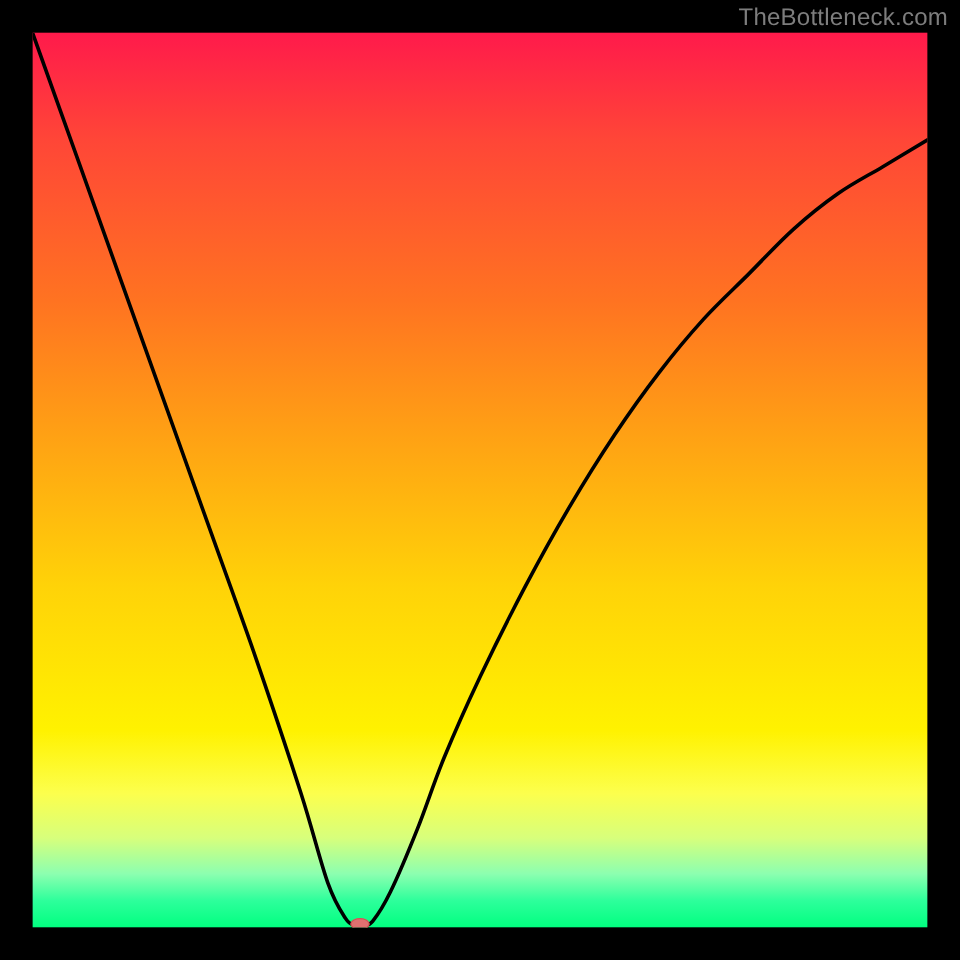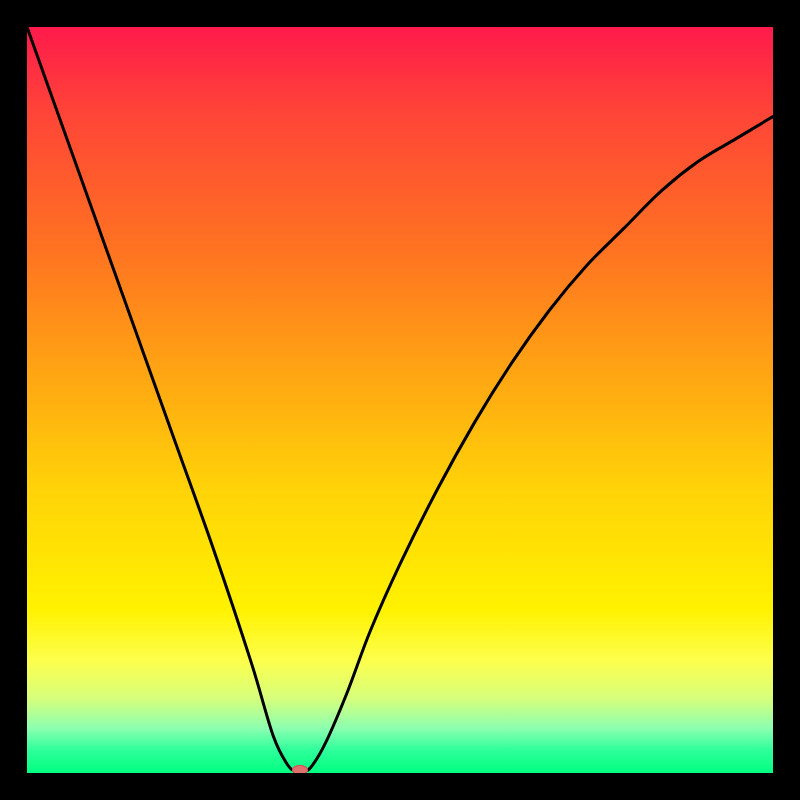--- a/index.html
+++ b/index.html
@@ -73,13 +73,14 @@
   <div class="plot">
     <div class="gradient-bg"></div>
 
     <svg class="curve" viewBox="0 0 746 746" preserveAspectRatio="none">
       <path id="curve-path" fill="none" stroke="#000000" stroke-width="3" stroke-linejoin="round" stroke-linecap="round" d="M 0,0 C 6.216666666666668,17.406666666666677 24.866666666666667,69.62666666666672 37.300000000000004,104.44000000000005 C 49.73333333333334,139.2533333333334 62.16666666666668,174.06666666666666 74.60000000000001,208.88 C 87.03333333333335,243.69333333333333 99.46666666666665,278.5066666666667 111.89999999999999,313.32000000000005 C 124.33333333333333,348.1333333333334 136.76666666666668,382.94666666666666 149.20000000000002,417.76 C 161.63333333333335,452.5733333333333 174.06666666666666,486.1433333333334 186.5,522.2 C 198.93333333333334,558.2566666666667 213.85333333333332,603.0166666666667 223.79999999999998,634.1 C 233.74666666666664,665.1833333333334 239.96333333333334,691.2933333333334 246.18,708.7 C 252.39666666666668,726.1066666666667 257.36999999999995,732.6963333333333 261.09999999999997,738.54 C 264.83,744.3836666666666 266.0733333333333,742.8916666666667 268.56,743.762 C 271.0466666666667,744.6323333333332 273.5333333333333,744.2593333333333 276.02,743.762 C 278.50666666666666,743.2646666666666 279.75,745.3783333333333 283.48,740.778 C 287.21000000000004,736.1776666666667 292.1833333333334,728.9663333333333 298.40000000000003,716.16 C 304.6166666666667,703.3536666666666 313.32,682.59 320.78,663.94 C 328.23999999999995,645.2900000000001 334.4566666666667,625.3966666666666 343.16,604.26 C 351.86333333333334,583.1233333333333 361.81,560.7433333333333 373,537.12 C 384.19,513.4966666666667 397.8666666666667,486.1433333333333 410.3,462.52 C 422.73333333333335,438.89666666666665 435.16666666666663,416.51666666666665 447.59999999999997,395.38 C 460.0333333333333,374.24333333333334 472.4666666666667,354.34999999999997 484.90000000000003,335.7 C 497.33333333333337,317.05 509.7666666666666,299.6433333333334 522.1999999999999,283.48 C 534.6333333333332,267.31666666666666 547.0666666666666,252.39666666666665 559.5,238.71999999999997 C 571.9333333333334,225.0433333333333 584.3666666666668,213.8533333333333 596.8000000000001,201.41999999999996 C 609.2333333333333,188.98666666666662 621.6666666666667,175.30999999999997 634.1,164.12 C 646.5333333333333,152.93000000000004 658.9666666666667,142.98333333333343 671.4,134.2800000000001 C 683.8333333333333,125.57666666666675 696.2666666666667,119.36 708.6999999999999,111.89999999999998 C 721.1333333333332,104.43999999999996 739.7833333333333,93.24999999999999 746,89.51999999999998"></path>
     </svg>
 
     <div id="marker" class="marker" style="left: 265.29px; top: 738.016px; width: 16px; height: 10px; background: rgb(224, 112, 112); box-shadow: rgb(204, 85, 85) 0px 0px 0px 1px inset;"></div>
   </div>
 
+  <div class="watermark">TheBottleneck.com</div>
 </div>
 
 </body></html>

